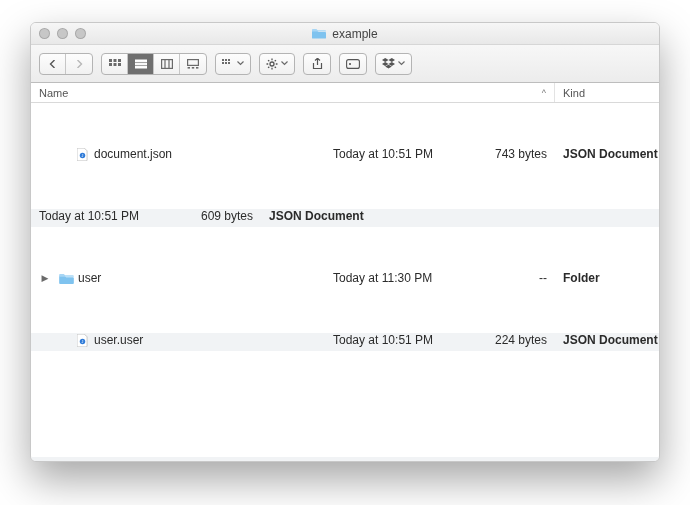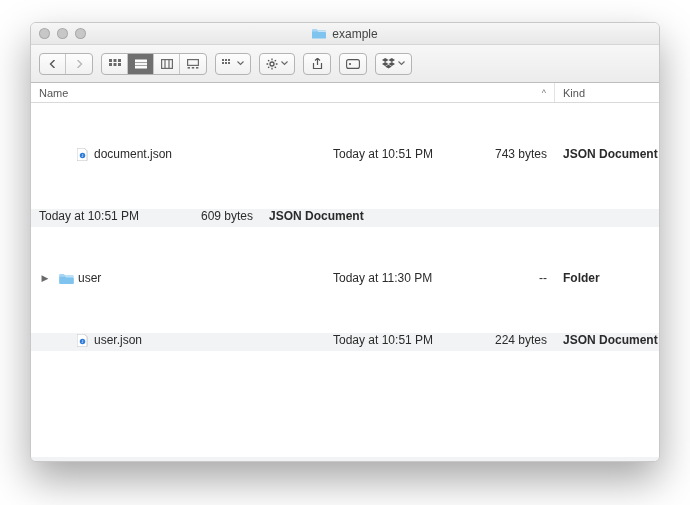--- a/index.html
+++ b/index.html
@@ -256,21 +256,21 @@
         <div class="cell c-name">
           <span class="disclosure"></span>
           <span style="width:16px;display:inline-block"></span>
           <span class="fi">
             <svg viewBox="0 0 12 14" width="11" height="13">
               <path d="M1 0 h7 l3 3 v10 a1 1 0 0 1 -1 1 H1 a1 1 0 0 1 -1 -1 V1 a1 1 0 0 1 1 -1 z" fill="#fff" stroke="#b7b7b7" stroke-width="0.8"></path>
               <circle cx="6" cy="8" r="3" fill="#2f7bd8"></circle>
               <text x="6" y="9.6" text-anchor="middle" font-size="4" fill="#fff" font-family="Arial">J</text>
             </svg>
           </span>
-          <span>user.json</span>
+          <span>user.user</span>
         </div>
         <div class="cell c-date">Today at 10:51 PM</div>
         <div class="cell c-size">224 bytes</div>
         <div class="cell c-kind">JSON Document</div>
       </div>
       <div class="row"></div>
       <div class="row"></div>
       <div class="row"></div>
       <div class="row"></div>
       <div class="row"></div>

